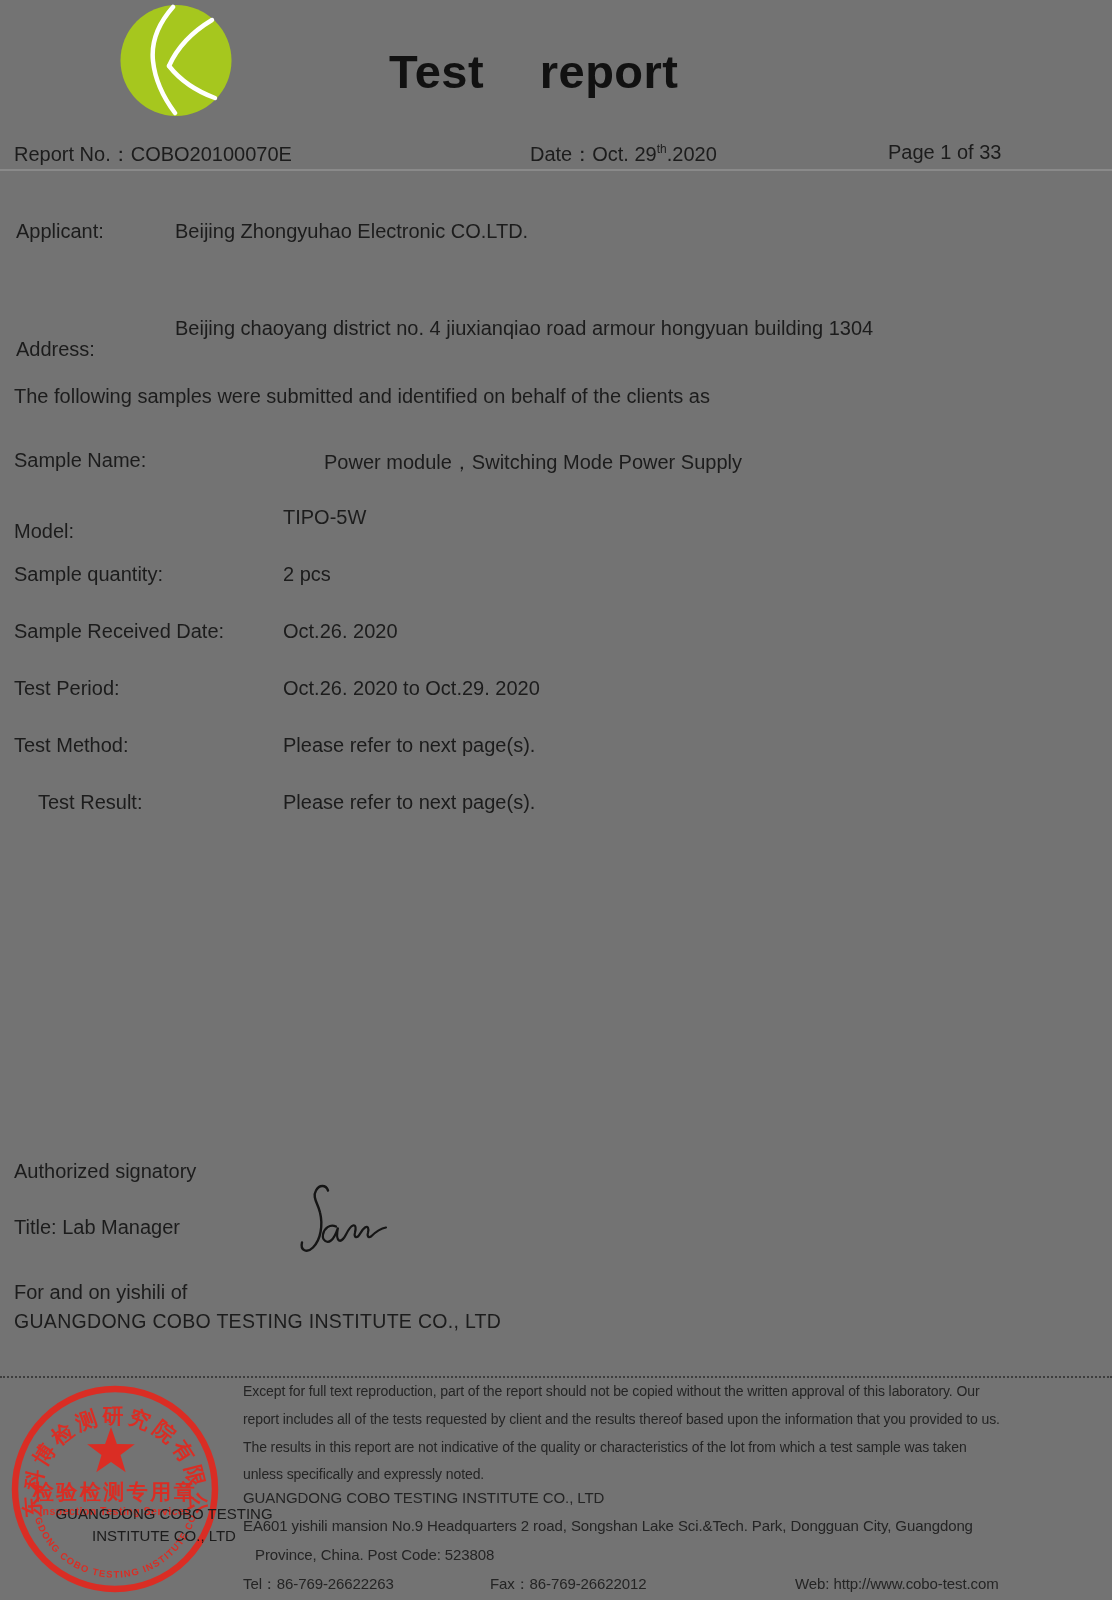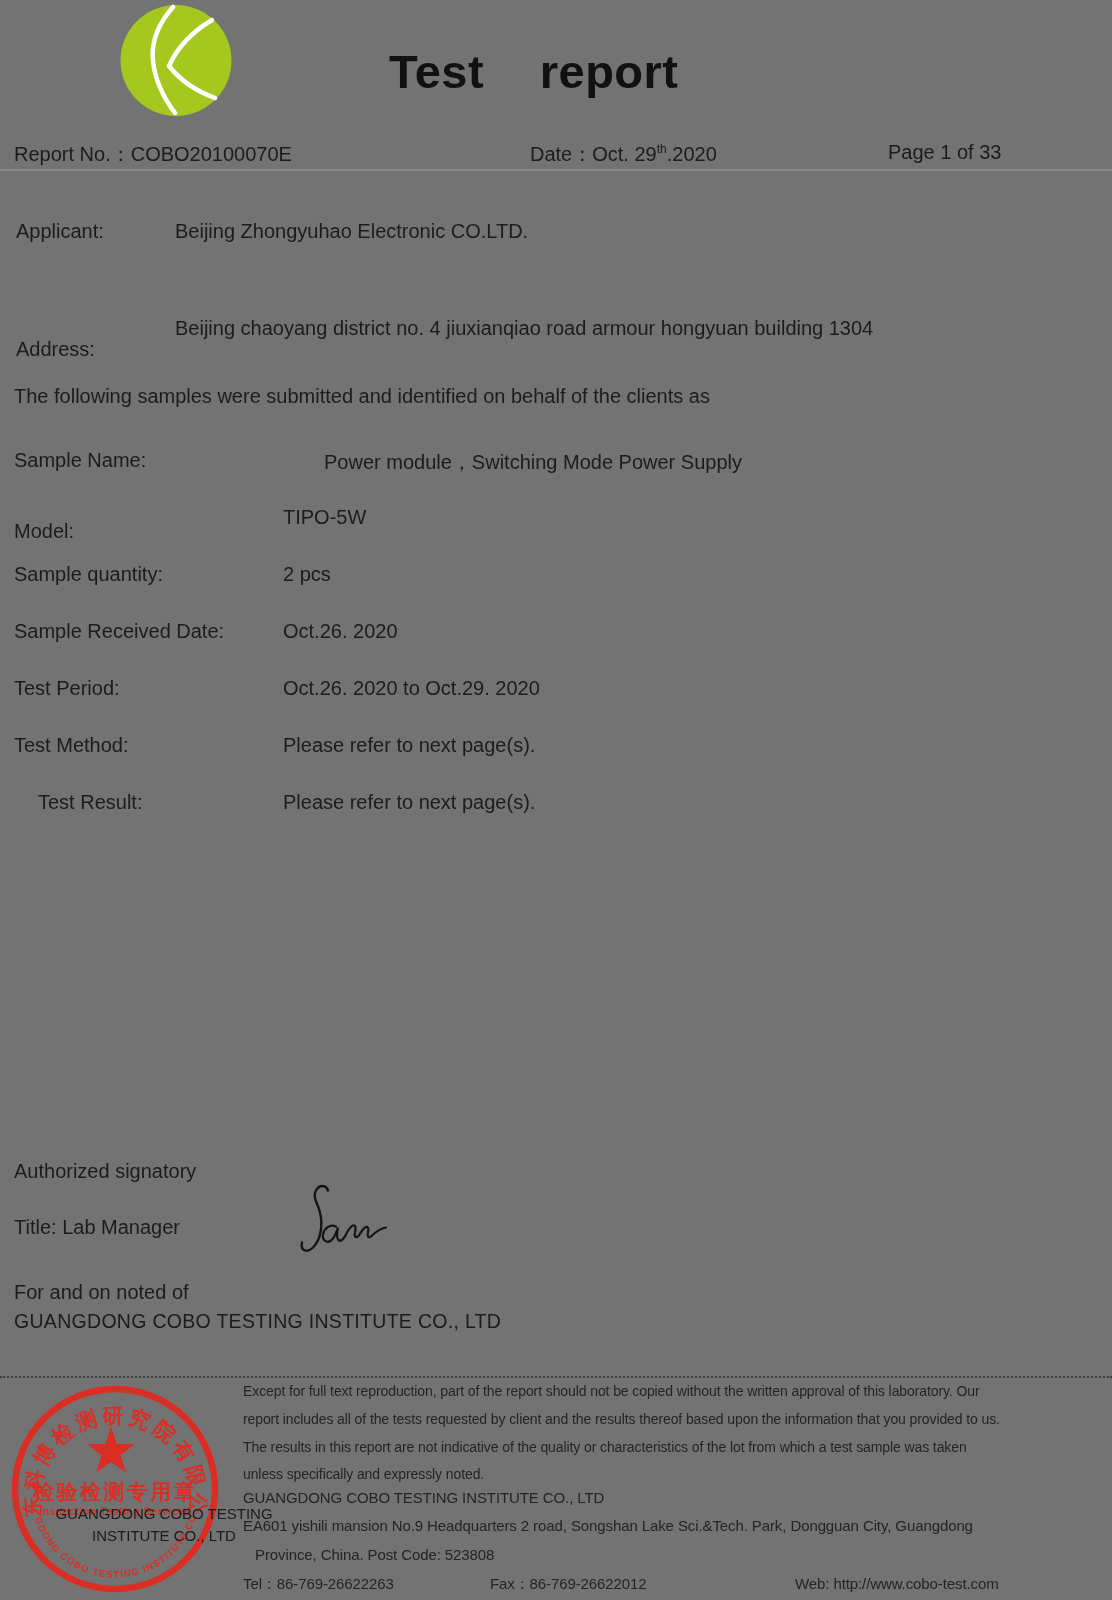--- a/index.html
+++ b/index.html
@@ -71,21 +71,21 @@
   <div class="abs h20" style="left:283px;top:791px;">Please refer to next page(s).</div>
 
   <div class="abs h20" style="left:14px;top:1160px;">Authorized signatory</div>
   <div class="abs h20" style="left:14px;top:1216px;">Title: Lab Manager</div>
 
   <svg class="abs" style="left:283px;top:1180px;width:115px;height:88px;" viewBox="0 0 115 85">
     <path d="M45,9 C43,3 36,3 33,9 C29,16 35,22 37,31 C40,43 38,58 30,66 C24,72 17,69 19,61" fill="none" stroke="#151515" stroke-width="2.4" stroke-linecap="round"></path>
     <path d="M53,45 C47,42 41,47 40,53 C39,59 44,62 48,59 C52,56 54,49 55,46 C54,51 53,57 56,59 C58,60 61,57 63,53 C65,49 67,45 70,44 C73,43 73,47 72,51 C71,54 72,57 75,55 C77,53 79,48 82,46 C85,44 86,47 85,51 C84,54 85,57 88,55 C91,52 97,47 103,46" fill="none" stroke="#151515" stroke-width="2.2" stroke-linecap="round"></path>
   </svg>
 
-  <div class="abs h20" style="left:14px;top:1281px;">For and on noted of</div>
+  <div class="abs h20" style="left:14px;top:1281px;">For and on yishili of</div>
   <div class="abs h19" style="left:14px;top:1310px;letter-spacing:.3px;">GUANGDONG COBO TESTING INSTITUTE CO., LTD</div>
 
   <div class="dotted" style="top:1376px;"></div>
 
   <svg class="abs" style="left:8px;top:1383px;width:214px;height:214px;opacity:.95;" viewBox="0 0 214 214">
     <defs>
       <path id="arcTop" d="M33,133 A76,76 0 1 1 181,133" fill="none"></path>
       <path id="arcBot" d="M26,133 A84,84 0 0 0 188,133" fill="none"></path>
     </defs>
     <circle cx="107" cy="106" r="100" fill="none" stroke="#e02a20" stroke-width="6.5"></circle>

